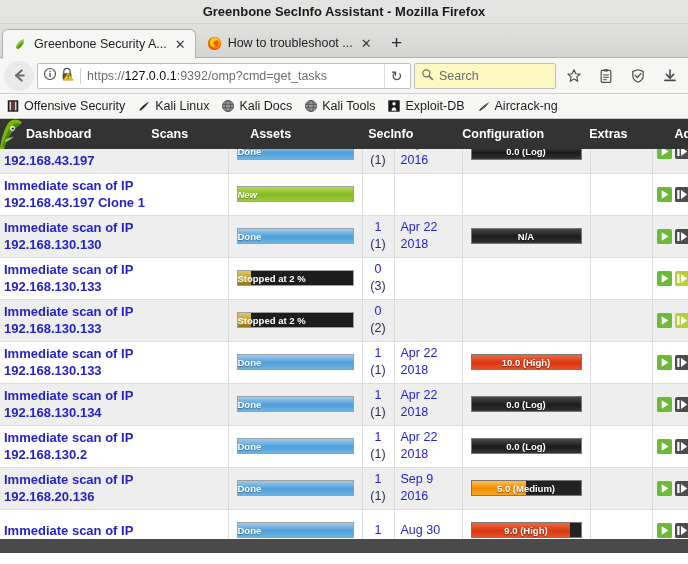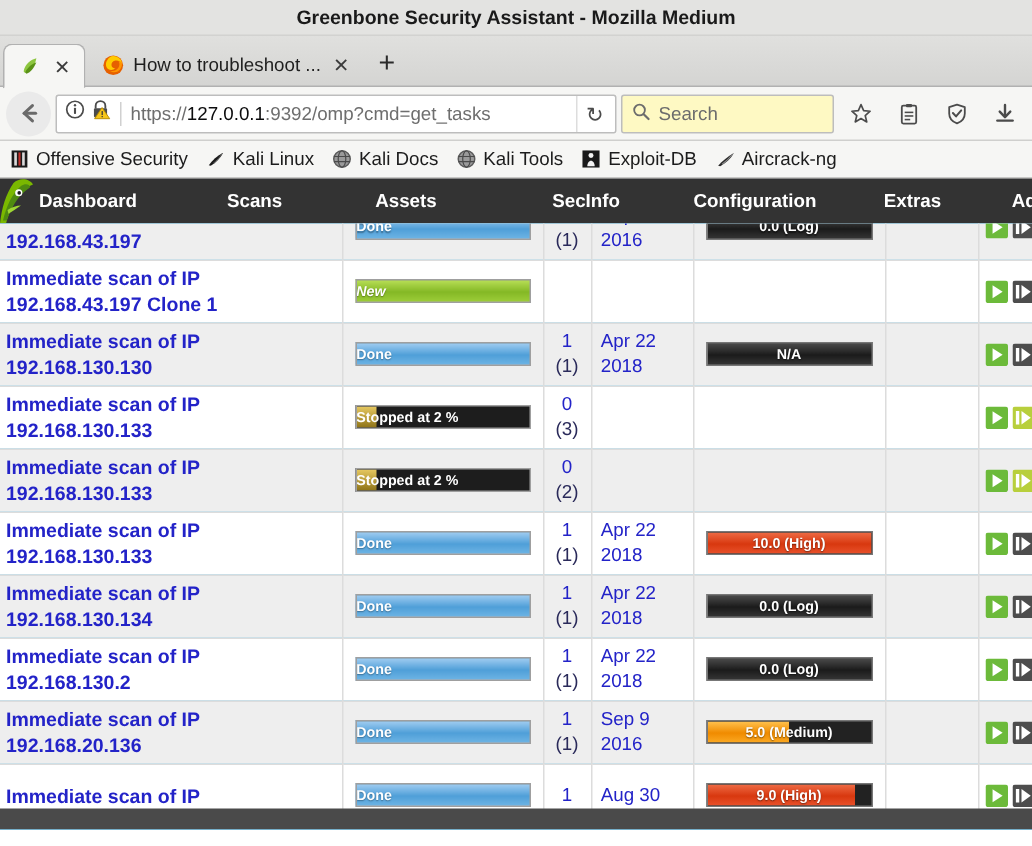--- a/index.html
+++ b/index.html
@@ -233,31 +233,32 @@
   
   .footer-strip {
     position: absolute; left:0; right:0; bottom:0;
     height: 14px; background: #4a4a4a;
   }
 </style>
 </head>
 <body>
 
 <div class="titlebar">
-  <span>Greenbone Security Assistant - Mozilla Medium</span>
+  <span>Greenbone SecInfo Assistant - Mozilla Firefox</span>
 </div>
 
 <div class="tabstrip">
   <div class="tab active">
     <span class="favicon">
       <svg viewBox="0 0 16 16" width="15" height="15">
         <path d="M3 11c1-5 5-8 9-9-1 5-3 9-7 10-1 .3-2 .2-2-1z" fill="#8dc63f"></path>
         <path d="M4 12c2-4 5-6 8-7-2 4-4 7-7 8z" fill="#5a9216"></path>
       </svg>
     </span>
+    <span class="label">Greenbone Security A...</span>
     <span class="tabclose">✕</span>
   </div>
   <div class="tab inactive">
     <span class="favicon">
       <svg viewBox="0 0 16 16" width="15" height="15">
         <circle cx="8" cy="8" r="7" fill="#e66000"></circle>
         <path d="M8 1.5c3.5 0 6.2 2.6 6.4 5.8-1.2-2-3-3-5-2.6-2 .4-3 2-2.6 3.6.3 1.3 1.5 2 2.7 1.7-1.3 1.6-3.6 1.9-5.2.6C2.6 9.2 2.3 6.6 3.6 4.6 4.7 2.7 6.3 1.5 8 1.5z" fill="#ffcb00"></path>
         <path d="M13.8 5.4c1 2.6-.1 5.6-2.6 7-2 1-4.3.7-5.9-.7 2.2 1 4.8.3 6.2-1.7 1-1.4 1.2-3.1.3-4.6z" fill="#ff9500"></path>
       </svg>
     </span>

